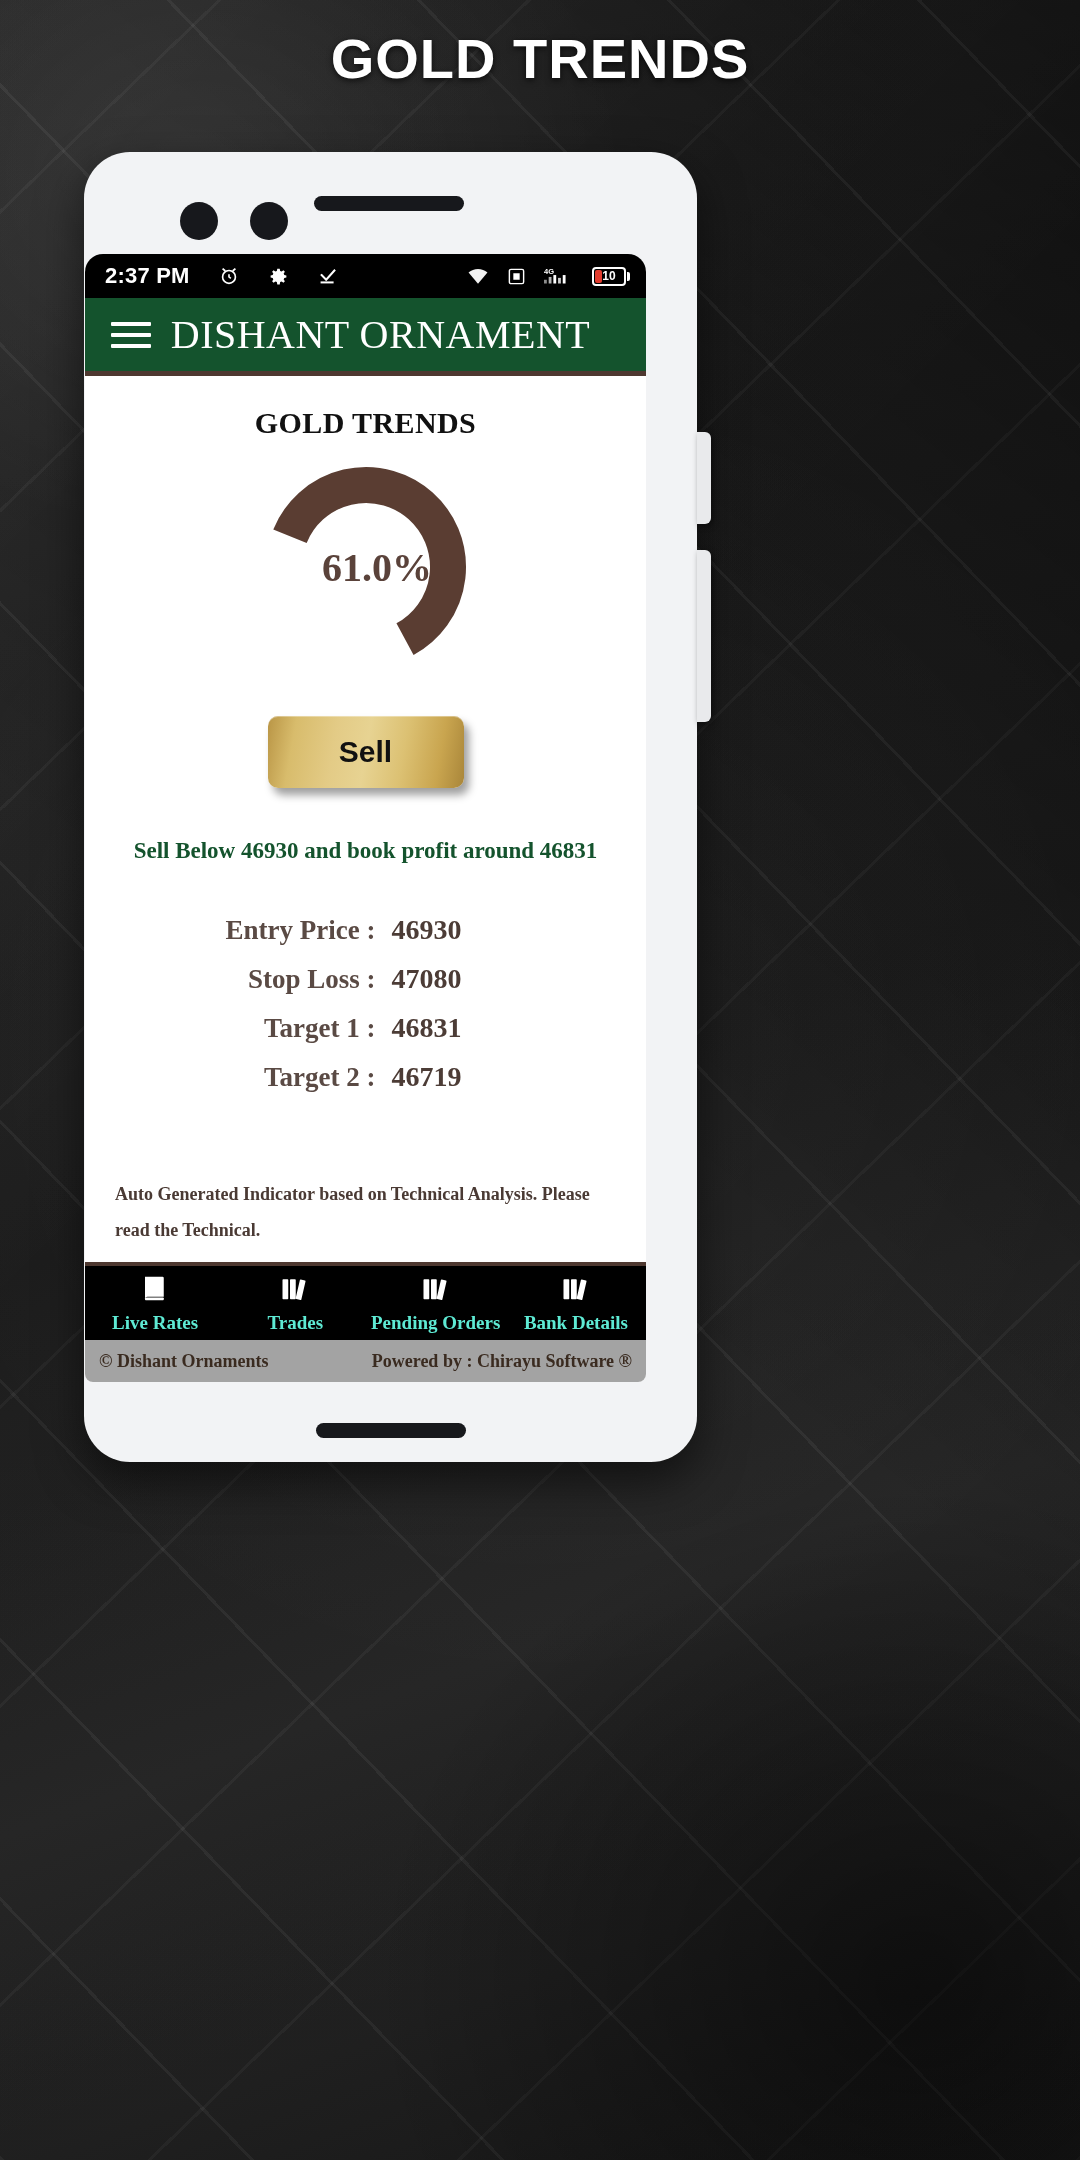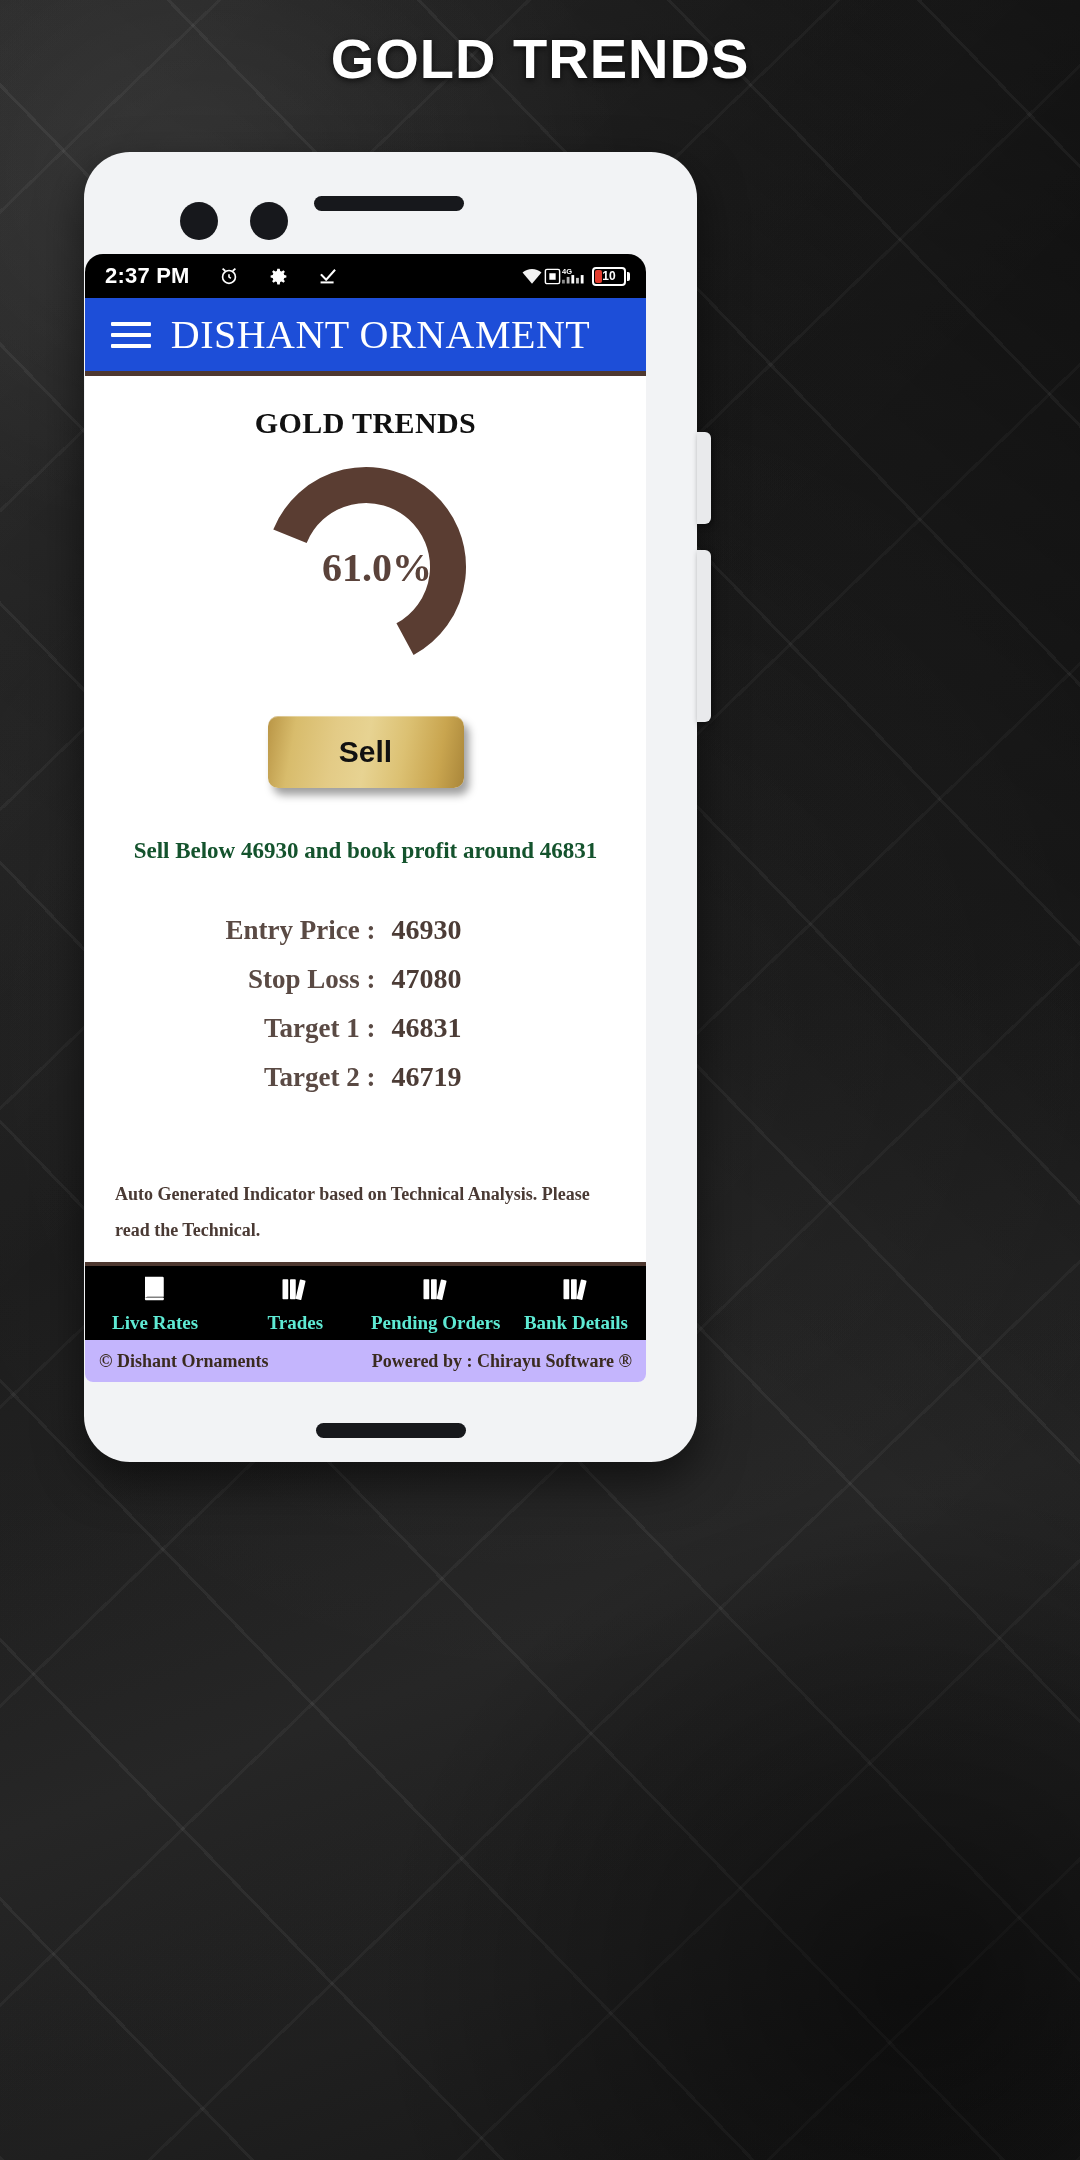--- a/index.html
+++ b/index.html
@@ -157,21 +157,21 @@
   .status-time {
     font-size: 22px;
     font-weight: bold;
     letter-spacing: 0.2px;
     font-family: "Liberation Sans", sans-serif;
   }
   .sb-icon { display: inline-flex; align-items: center; }
   .status-right {
     display: flex;
     align-items: center;
-    gap: 0;
+    gap: 18px;
   }
   .battery {
     display: inline-flex;
     align-items: center;
   }
   .battery-body {
     width: 34px; height: 19px;
     border: 2.5px solid #fff;
     border-radius: 4px;
     display: flex;
@@ -198,21 +198,21 @@
   .battery-tip {
     width: 3px; height: 9px;
     background: #fff;
     border-radius: 0 2px 2px 0;
     margin-left: 1px;
   }
 
   
   .app-bar {
     height: 78px;
-    background: #1d4ed8;
+    background: #14532d;
     display: flex;
     align-items: center;
     padding: 0 18px;
     flex: none;
     border-bottom: 5px solid #4e3830;
   }
   .hamburger {
     width: 40px;
     display: flex;
     flex-direction: column;
@@ -369,21 +369,21 @@
     color: #5eead4;
     font-family: "Liberation Serif", serif;
     font-weight: bold;
     font-size: 19px;
     white-space: nowrap;
   }
 
   
   .footer {
     height: 42px;
-    background: #c4b5fd;
+    background: #a3a3a3;
     display: flex;
     align-items: center;
     justify-content: space-between;
     padding: 0 14px;
     flex: none;
   }
   .footer span {
     font-family: "Liberation Serif", serif;
     font-weight: bold;
     font-size: 18px;

